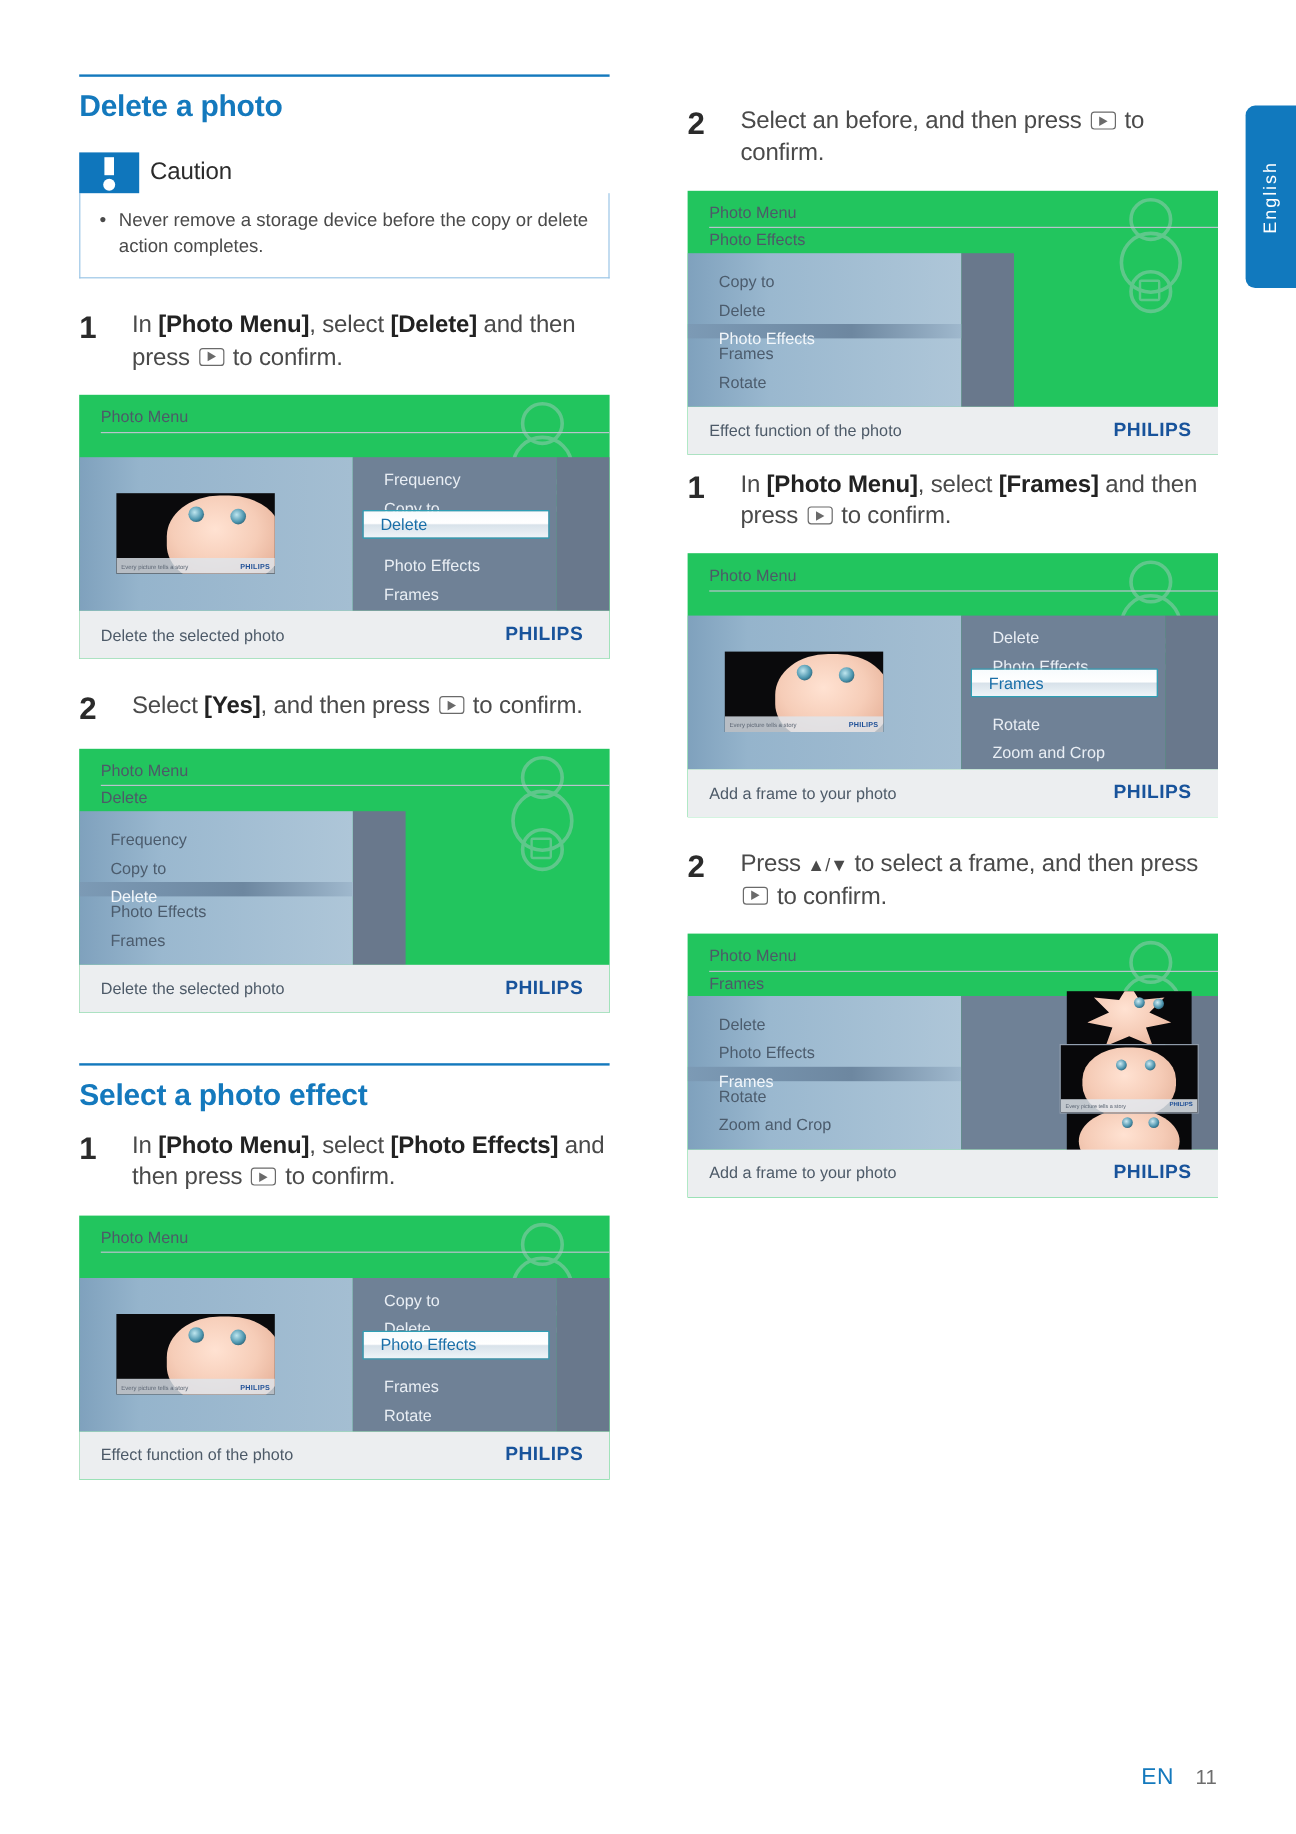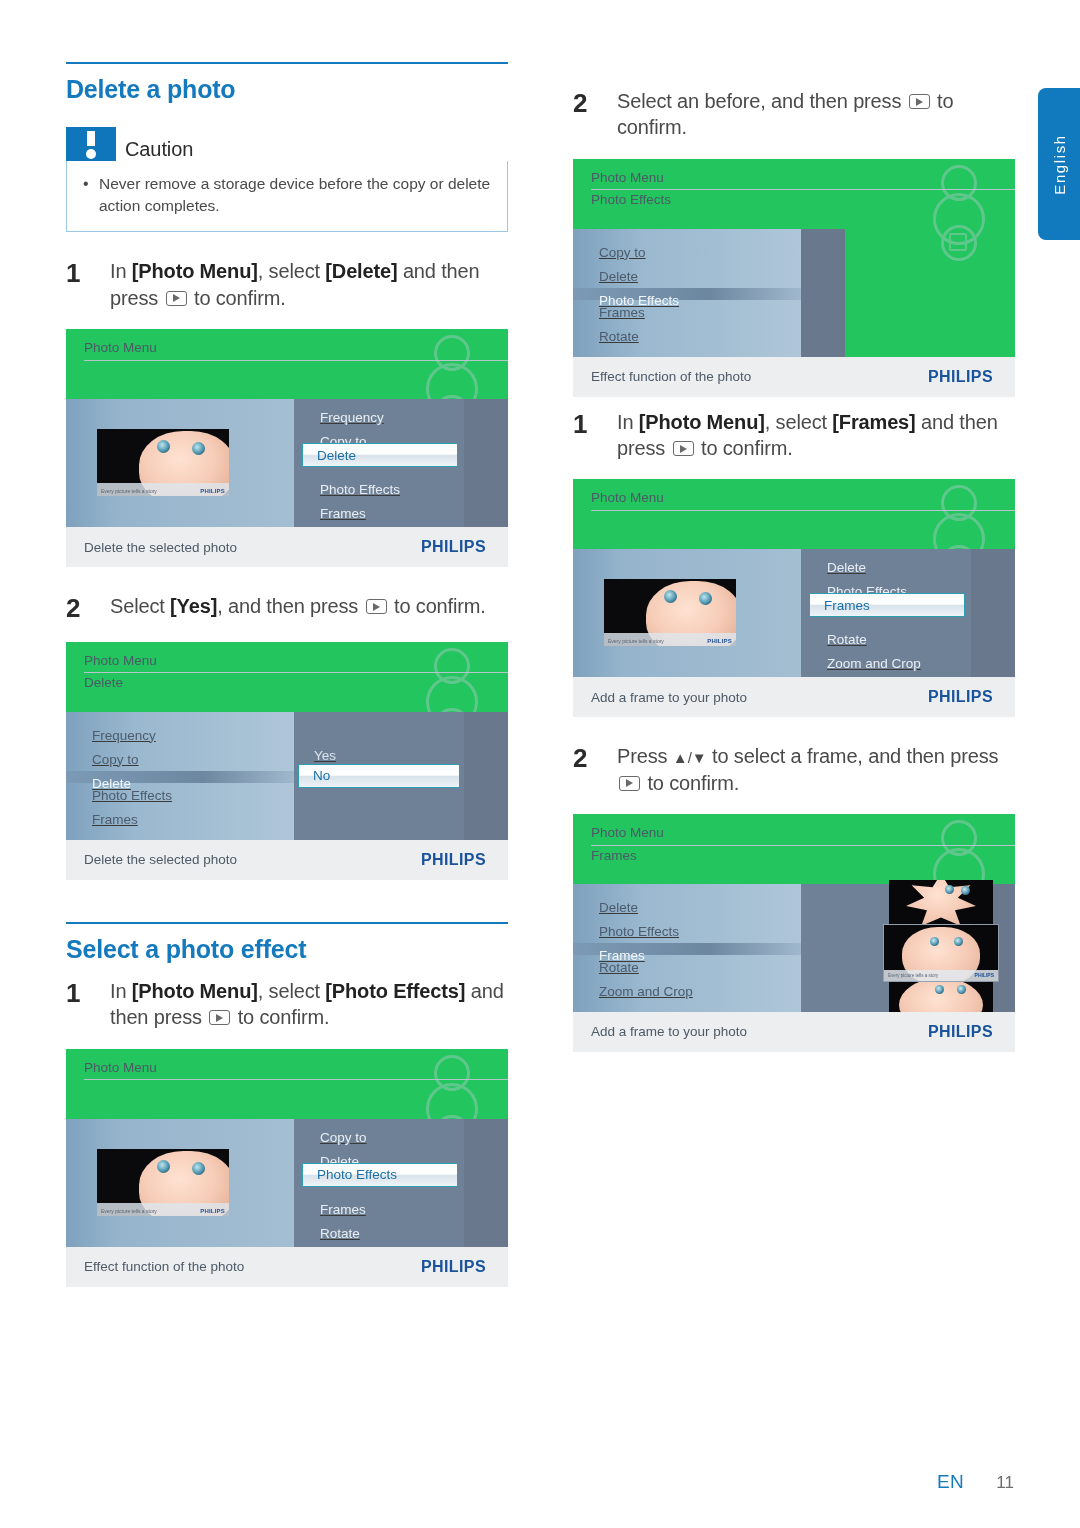--- a/index.html
+++ b/index.html
@@ -38,21 +38,21 @@
     font-weight: bold;
     color: #1479bd;
     letter-spacing: -0.2px;
     line-height: 1.22;
   }
 
   
   .caution-wrap { margin-top: 22px; }
   .caution-head {
     display: flex;
-    align-items: flex-end;
+    align-items: center;
     height: 34px;
   }
   .caution-badge {
     width: 50px;
     height: 34px;
     background: #0f76bc;
     position: relative;
     flex: none;
   }
   .caution-badge .bar {
@@ -168,23 +168,22 @@
   .shot-sub {
     font-size: 13.5px;
     color: #4d5a68;
     line-height: 1.5;
     padding-left: 0px;
   }
   .shot-body {
     height: 128px;
     display: flex;
     position: relative;
-    margin-top: 18px;
+    margin-top: 0;
     z-index: 2;
-    text-decoration: underline;
   }
   .pane-left {
     flex: none;
     width: 228px;
     background: linear-gradient(to right, #7fa1bd 0%, #95b4cc 22%, #a4bed2 100%);
     position: relative;
   }
   .pane-left.menu-pane {
     background: linear-gradient(to right, #7fa1bd 0%, #9ab8cf 30%, #aec6d8 100%);
     padding-top: 5px;
@@ -431,21 +430,21 @@
     white-space: nowrap;
   }
 
   
   .footer {
     position: absolute;
     right: 66px;
     bottom: 35px;
     display: flex;
     align-items: baseline;
-    gap: 32px;
+    gap: 18px;
   }
   .footer .en {
     font-size: 19px;
     color: #1479bd;
     letter-spacing: 0.5px;
   }
   .footer .pg {
     font-size: 17px;
     color: #6d6d6d;
   }
@@ -545,27 +544,20 @@
       </div>
       <div class="shot-body">
         <div class="pane-left menu-pane">
           <div class="menu-list">
             <div class="menu-item">Frequency</div>
             <div class="menu-item">Copy to</div>
             <div class="menu-item sel">Delete</div>
             <div class="menu-item">Photo Effects</div>
             <div class="menu-item">Frames</div>
           </div>
-        </div>
-        <div class="pane-mid">
-          <div class="opt-list">
-            <div class="opt-item">Yes</div>
-            <div class="opt-item" style="visibility:hidden">x</div>
-          </div>
-          <div class="sel-bar" style="left:4px; top:52px; width:162px;">No</div>
         </div>
         <div class="pane-right-strip"></div>
       </div>
       <div class="shot-foot">
         <div class="shot-foot-txt">Delete the selected photo</div>
         <div class="philips-logo">PHILIPS</div>
       </div>
     </div>
 
     <div style="margin-top:42px;">

